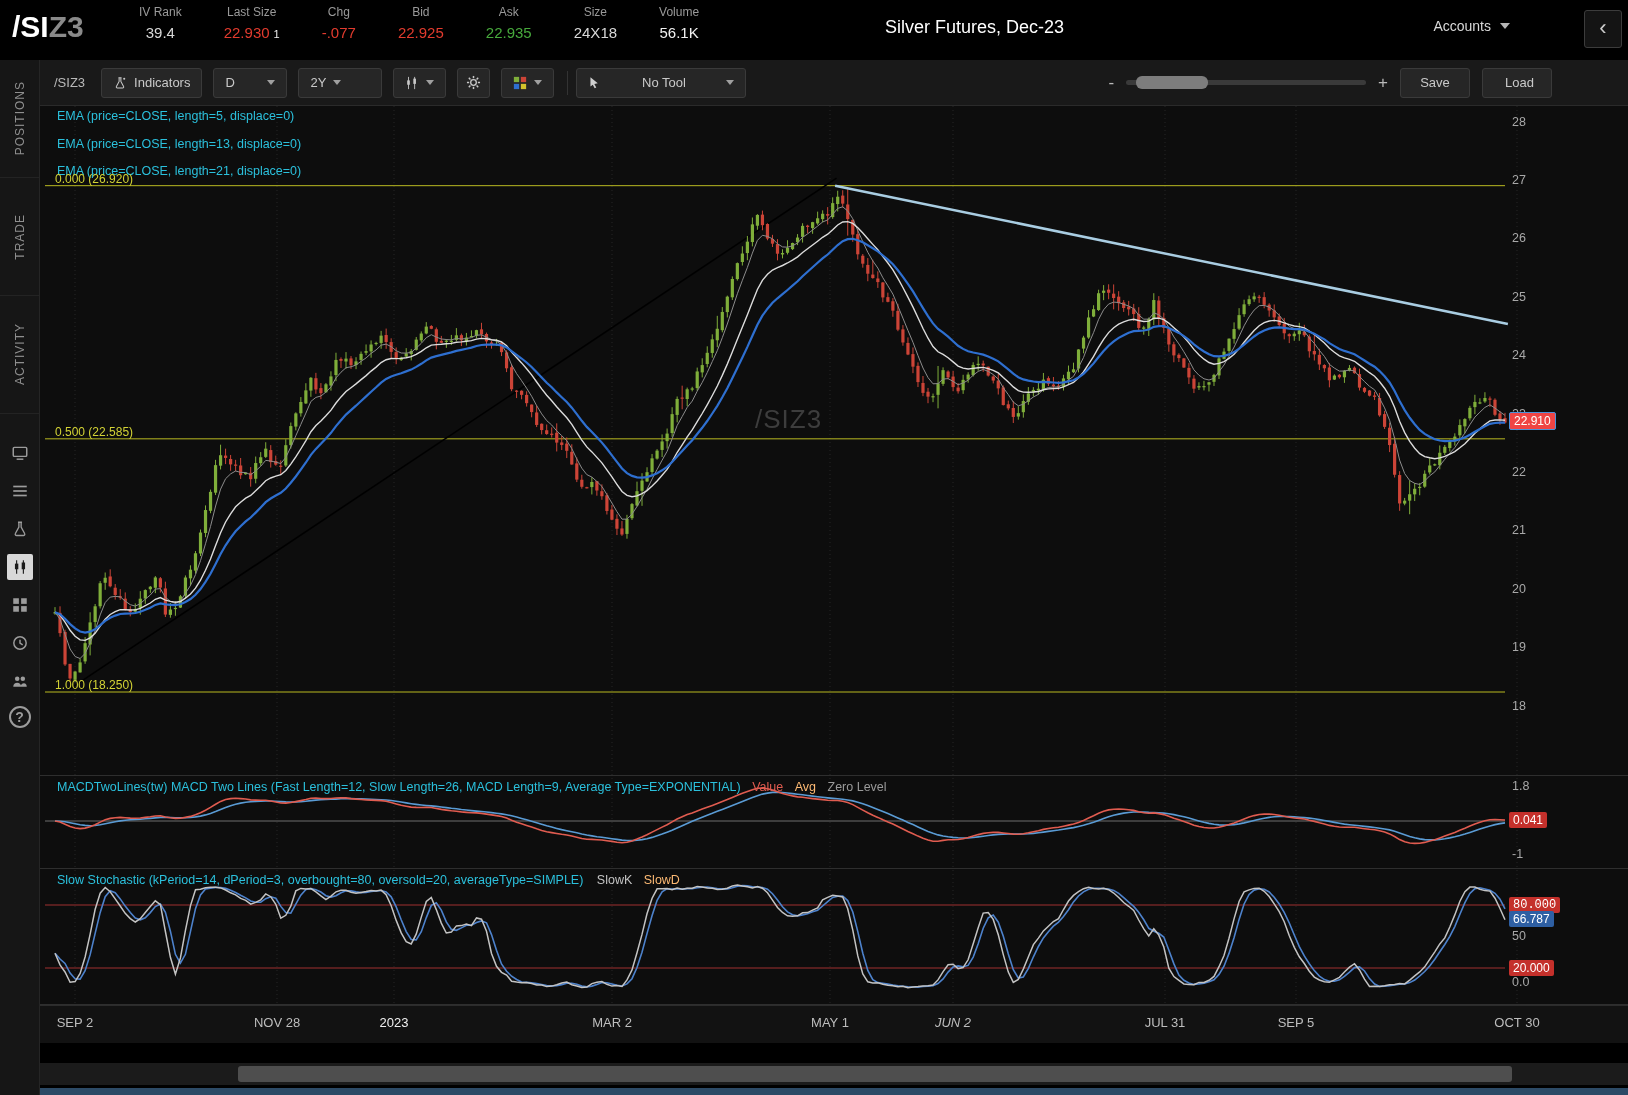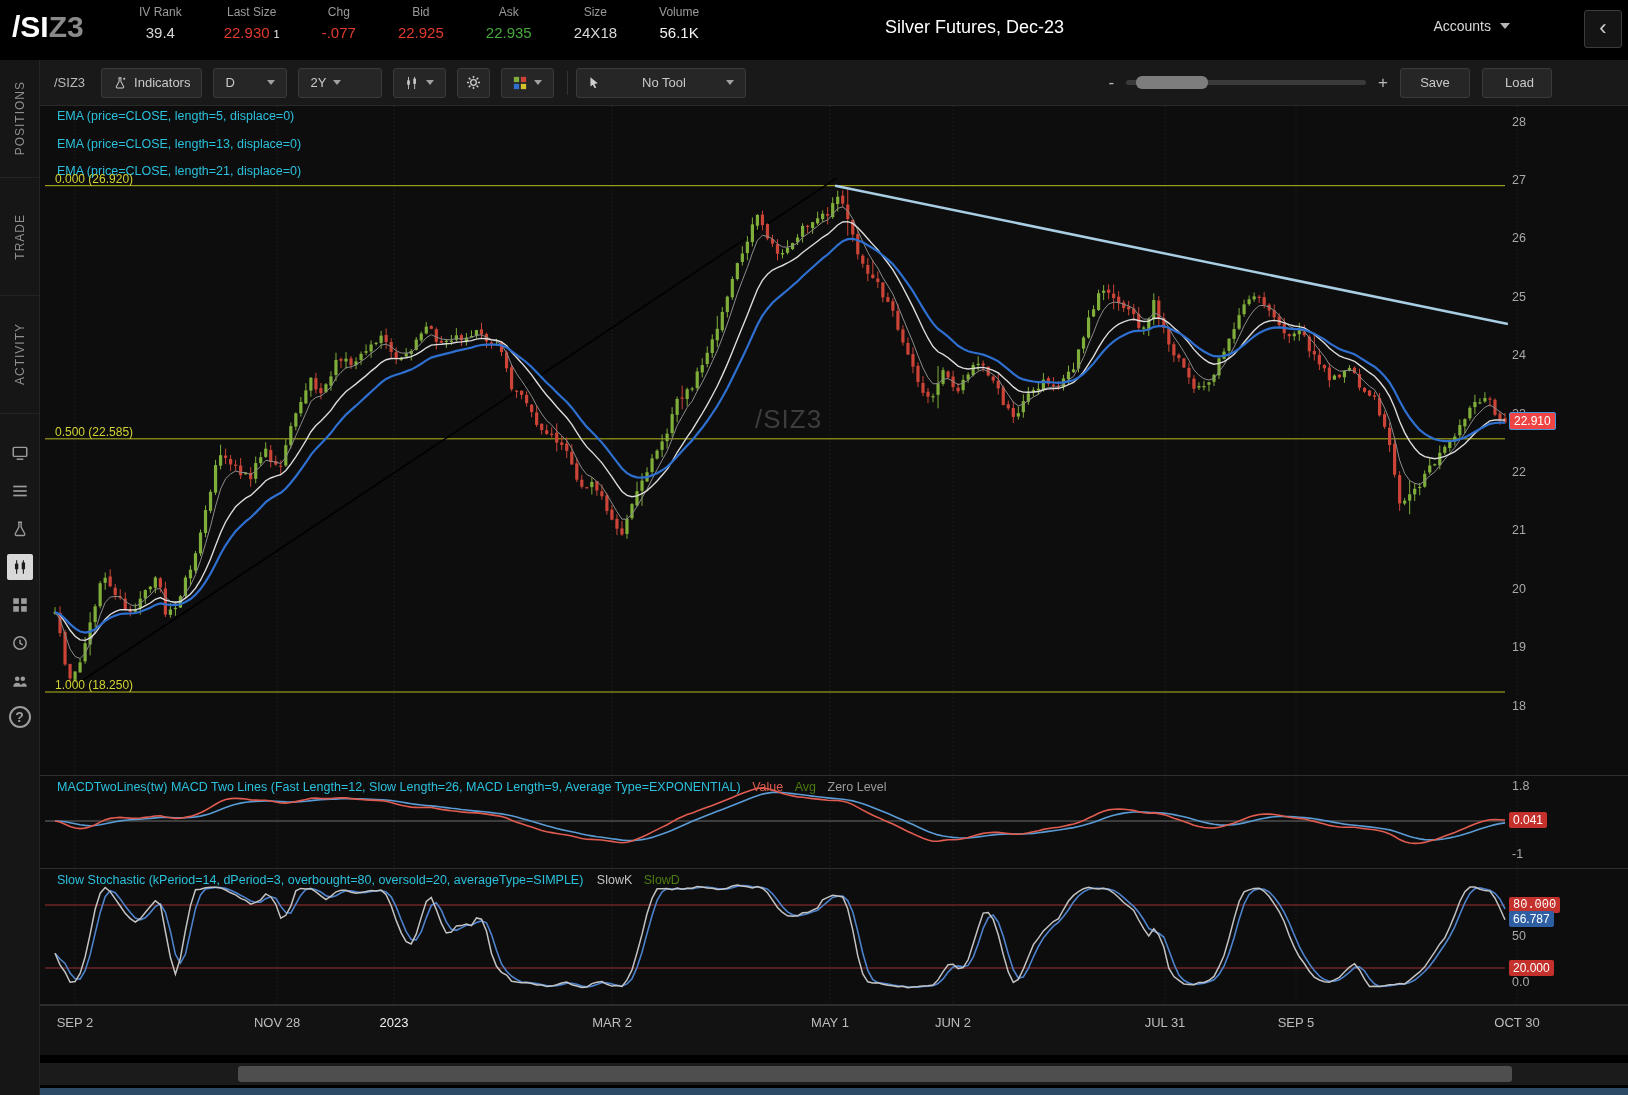--- a/index.html
+++ b/index.html
@@ -44,23 +44,23 @@
   .s0{top:3px}.s1{top:31px}.s2{top:58px}
   .watermark{position:absolute;left:715px;top:298px;font-size:26px;color:#3d3d3d;letter-spacing:1px;}
   .fib-label{position:absolute;left:15px;font-size:12px;color:#d3d335;}
   .axis-label{position:absolute;left:1472px;font-size:12.5px;color:#a8a8a8;}
   .tag{position:absolute;left:1469px;font-size:12px;color:#fff;padding:1px 4px;border-radius:2px;white-space:nowrap;}
   .tag-red{background:#c4302b;}
   .tag-blue{background:#2e5fa3;}
   .tag-last{background:#ef4444;border:1px solid #4a90d9;}
   .panel-title{position:absolute;left:17px;font-size:12.5px;color:#2bc0dc;white-space:nowrap;}
   .macd-title{top:674px;} .stoch-title{top:767px;}
-  .lg-red{color:#e05c50;margin-left:8px;} .lg-blue{color:#4d7c0f;margin-left:8px;} .lg-gray{color:#9a9a9a;margin-left:8px;} .lg-k{color:#c3c3c3;margin-left:10px;}
+  .lg-red{color:#e05c50;margin-left:8px;} .lg-blue{color:#fdba74;margin-left:8px;} .lg-gray{color:#9a9a9a;margin-left:8px;} .lg-k{color:#c3c3c3;margin-left:10px;}
   
-  #time-axis{position:absolute;left:40px;top:1005px;width:1588px;height:50px;background:#121212;border-top:1px solid #2c2c2c;}
+  #time-axis{position:absolute;left:40px;top:1005px;width:1588px;height:38px;background:#121212;border-top:1px solid #2c2c2c;}
   .t-label{position:absolute;top:9px;font-size:13px;color:#bdbdbd;transform:translateX(-50%);white-space:nowrap;}
   .t-label.bright{color:#efefef;}
   #scrollbar{position:absolute;left:40px;top:1063px;width:1588px;height:22px;background:#1b1b1b;}
   #scroll-handle{position:absolute;left:198px;top:3px;width:1274px;height:16px;background:#4e4e4e;border-radius:3px;}
   #bottom-accent{position:absolute;left:40px;top:1088px;width:1588px;height:7px;background:#2c4a66;}
 </style>
 </head>
 <body>
 
 <div id="header">
@@ -887,21 +887,21 @@
     <div class="tag tag-red" style="top: 854px;">20.000</div>
     <div class="axis-label" style="top: 869px;">0.0</div>
   </div>
 
 <div id="time-axis">
     <div class="t-label" style="left: 35px;">SEP 2</div>
     <div class="t-label" style="left: 237px;">NOV 28</div>
     <div class="t-label bright" style="left: 354px;">2023</div>
     <div class="t-label" style="left: 572px;">MAR 2</div>
     <div class="t-label" style="left: 790px;">MAY 1</div>
-    <div class="t-label" style="left: 913px;">JUN 2</div>
+    <div class="t-label" style="left: 913px; font-style: italic;">JUN 2</div>
     <div class="t-label" style="left: 1125px;">JUL 31</div>
     <div class="t-label" style="left: 1256px;">SEP 5</div>
     <div class="t-label" style="left: 1477px;">OCT 30</div>
   </div>
 <div id="scrollbar">
     <div id="scroll-handle"></div>
   </div>
 <div id="bottom-accent"></div>
 
 </body></html>

